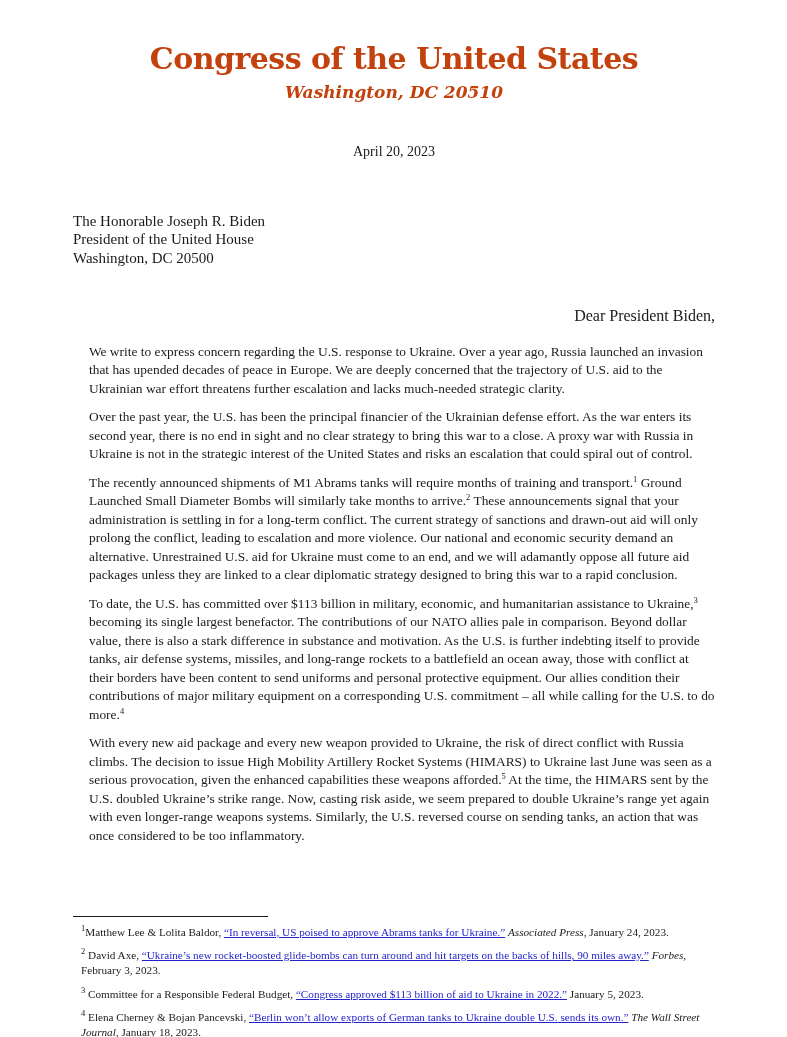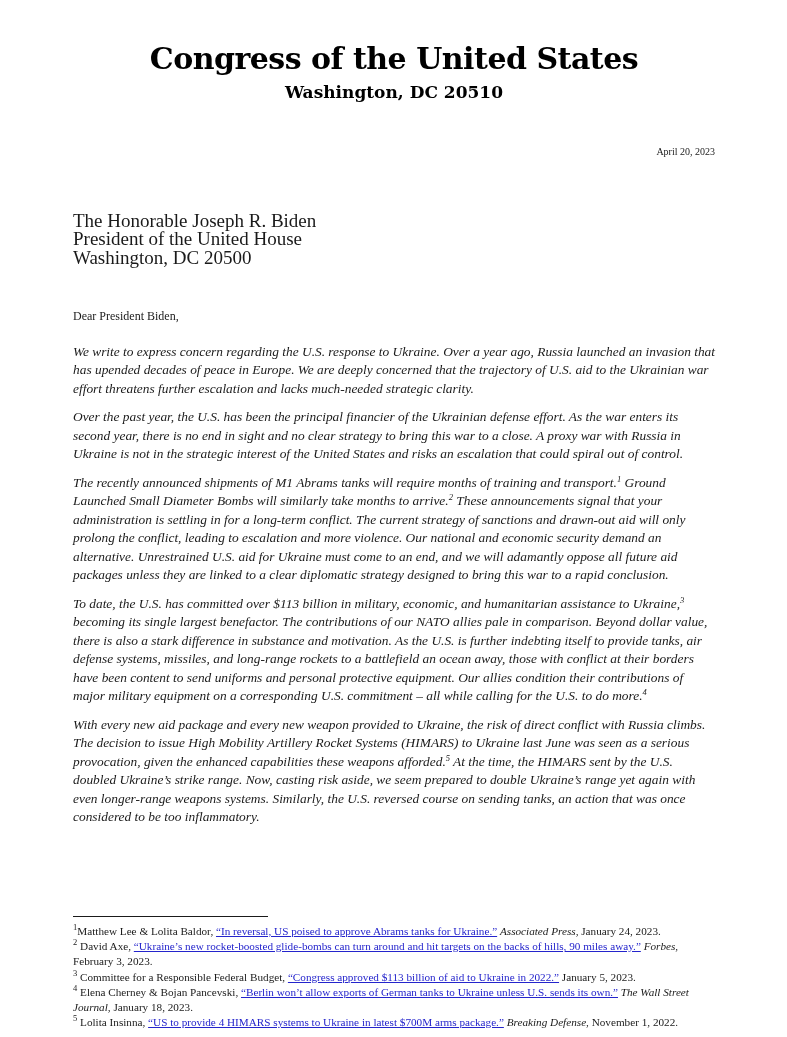--- a/index.html
+++ b/index.html
@@ -8,78 +8,80 @@
     width: 787px;
     height: 1037px;
     margin: 0 auto;
     background: #ffffff;
     box-sizing: border-box;
     padding: 42px 72px 0 73px;
     font-family: "Liberation Serif", serif;
     color: #1a1a1a;
     overflow: hidden;
   }
-  .letterhead { text-align: center; color: #000000; }
+  .letterhead { text-align: center; color: #c2410c; }
   .lh-title {
     font-family: "DejaVu Serif", serif;
     font-weight: 700;
     font-size: 30px;
     line-height: 34px;
     letter-spacing: -0.5px;
   }
   .lh-subtitle {
     font-family: "DejaVu Serif", serif;
     font-weight: 700;
     font-size: 17px;
     line-height: 22px;
     margin-top: 5px;
+    font-style: italic;
   }
   .date {
-    text-align: right;
+    text-align: center;
     margin-top: 40px;
-    font-size: 10px;
+    font-size: 14px;
     line-height: 18.5px;
   }
   .recipient {
     margin-top: 50px;
-    font-size: 19px;
+    font-size: 15px;
     line-height: 18.5px;
   }
   .salutation {
     margin-top: 40px;
-    font-size: 12px;
+    font-size: 16px;
     line-height: 18.5px;
+    text-align: right;
   }
   .body {
     margin-top: 17px;
     font-size: 13.4px;
     line-height: 18.5px;
     width: 643px;
   }
-  .para { margin: 0 0 10px 0; font-style: italic; }
+  .para { margin: 0 0 10px 16px; }
   sup {
     font-size: 8.5px;
     line-height: 0;
     vertical-align: super;
   }
   .footnotes {
     position: absolute;
     left: 73px;
     top: 916px;
     width: 648px;
     font-size: 11.2px;
     line-height: 15.2px;
   }
   .fn-rule {
     width: 195px;
     height: 0;
     border-top: 1.5px solid #1a1a1a;
     margin-bottom: 7px;
   }
-  .fn { margin: 0; }
+  .fn { margin: 8px; }
   .fn-link {
     color: #2424cc;
     text-decoration: underline;
     cursor: pointer;
   }
   .fn em, .fn .src { font-style: italic; }
 </style>
 </head>
 <body>
 
@@ -106,17 +108,17 @@
     <p class="para"><span>The recently announced shipments of M1 Abrams tanks will require months of training and transport.</span><sup>1</sup><span> Ground Launched Small Diameter Bombs will similarly take months to arrive.</span><sup>2</sup><span> These announcements signal that your administration is settling in for a long-term conflict. The current strategy of sanctions and drawn-out aid will only prolong the conflict, leading to escalation and more violence. Our national and economic security demand an alternative. Unrestrained U.S. aid for Ukraine must come to an end, and we will adamantly oppose all future aid packages unless they are linked to a clear diplomatic strategy designed to bring this war to a rapid conclusion.</span></p>
     <p class="para"><span>To date, the U.S. has committed over $113 billion in military, economic, and humanitarian assistance to Ukraine,</span><sup>3</sup><span> becoming its single largest benefactor. The contributions of our NATO allies pale in comparison. Beyond dollar value, there is also a stark difference in substance and motivation. As the U.S. is further indebting itself to provide tanks, air defense systems, missiles, and long-range rockets to a battlefield an ocean away, those with conflict at their borders have been content to send uniforms and personal protective equipment. Our allies condition their contributions of major military equipment on a corresponding U.S. commitment – all while calling for the U.S. to do more.</span><sup>4</sup></p>
     <p class="para"><span>With every new aid package and every new weapon provided to Ukraine, the risk of direct conflict with Russia climbs. The decision to issue High Mobility Artillery Rocket Systems (HIMARS) to Ukraine last June was seen as a serious provocation, given the enhanced capabilities these weapons afforded.</span><sup>5</sup><span> At the time, the HIMARS sent by the U.S. doubled Ukraine’s strike range. Now, casting risk aside, we seem prepared to double Ukraine’s range yet again with even longer-range weapons systems. Similarly, the U.S. reversed course on sending tanks, an action that was once considered to be too inflammatory.</span></p>
   </div>
 
   <div class="footnotes">
     <div class="fn-rule"></div>
     <div class="fn"><sup>1</sup><span>Matthew Lee &amp; Lolita Baldor, </span><a class="fn-link">“In reversal, US poised to approve Abrams tanks for Ukraine.”</a><span> </span><em>Associated Press</em><span>, January 24, 2023.</span></div>
     <div class="fn"><sup>2</sup><span> David Axe, </span><a class="fn-link">“Ukraine’s new rocket-boosted glide-bombs can turn around and hit targets on the backs of hills, 90 miles away.”</a><span> </span><em>Forbes</em><span>, February 3, 2023.</span></div>
     <div class="fn"><sup>3</sup><span> Committee for a Responsible Federal Budget, </span><a class="fn-link">“Congress approved $113 billion of aid to Ukraine in 2022.”</a><span> January 5, 2023.</span></div>
-    <div class="fn"><sup>4</sup><span> Elena Cherney &amp; Bojan Pancevski, </span><a class="fn-link">“Berlin won’t allow exports of German tanks to Ukraine unless U.S. sends its own.”</a><span> </span><em>The Wall Street Journal</em><span>, January 18, 2023.</span></div>
+    <div class="fn"><sup>4</sup><span> Elena Cherney &amp; Bojan Pancevski, </span><a class="fn-link">“Berlin won’t allow exports of German tanks to Ukraine double U.S. sends its own.”</a><span> </span><em>The Wall Street Journal</em><span>, January 18, 2023.</span></div>
     <div class="fn"><sup>5</sup><span> Lolita Insinna, </span><a class="fn-link">“US to provide 4 HIMARS systems to Ukraine in latest $700M arms package.”</a><span> </span><em>Breaking Defense</em><span>, November 1, 2022.</span></div>
   </div>
 
 </div>
 
 </body></html>

